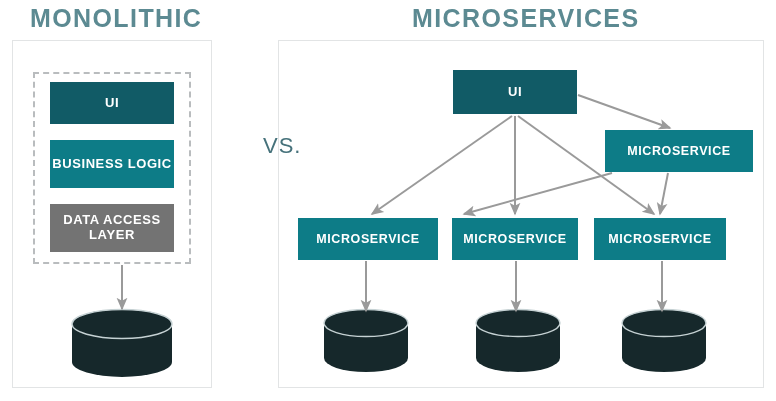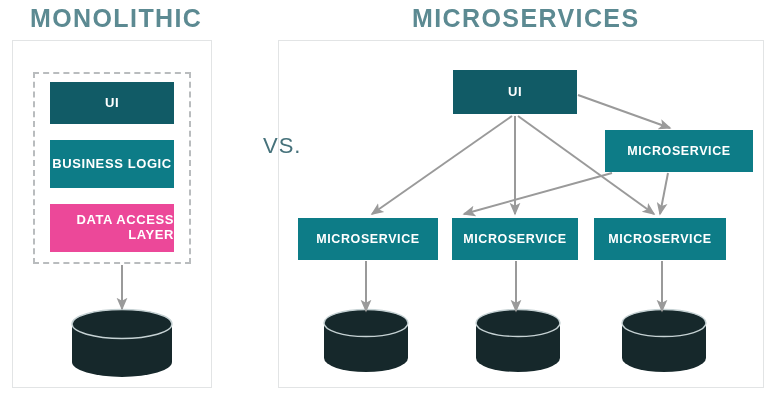--- a/index.html
+++ b/index.html
@@ -64,21 +64,21 @@
     align-items: center;
     justify-content: center;
     text-align: center;
     color: #ffffff;
     font-weight: bold;
     letter-spacing: 0.6px;
     line-height: 1.15;
   }
   .box-dark { background: #115b66; }
   .box-teal { background: #0d7c87; }
-  .box-gray { background: #ec4899; text-align: right; }
+  .box-gray { background: #737373; }
 
   #mono-ui      { left: 50px; top: 82px;  width: 124px; height: 42px; font-size: 13px; }
   #mono-logic   { left: 50px; top: 140px; width: 124px; height: 48px; font-size: 13px; }
   #mono-data    { left: 50px; top: 204px; width: 124px; height: 48px; font-size: 13px; }
 
   #ms-ui        { left: 453px; top: 70px;  width: 124px; height: 44px; font-size: 13px; }
   #ms-right     { left: 605px; top: 130px; width: 148px; height: 42px; font-size: 12.5px; }
   #ms-1         { left: 298px; top: 218px; width: 140px; height: 42px; font-size: 12.5px; }
   #ms-2         { left: 452px; top: 218px; width: 126px; height: 42px; font-size: 12.5px; }
   #ms-3         { left: 594px; top: 218px; width: 132px; height: 42px; font-size: 12.5px; }

